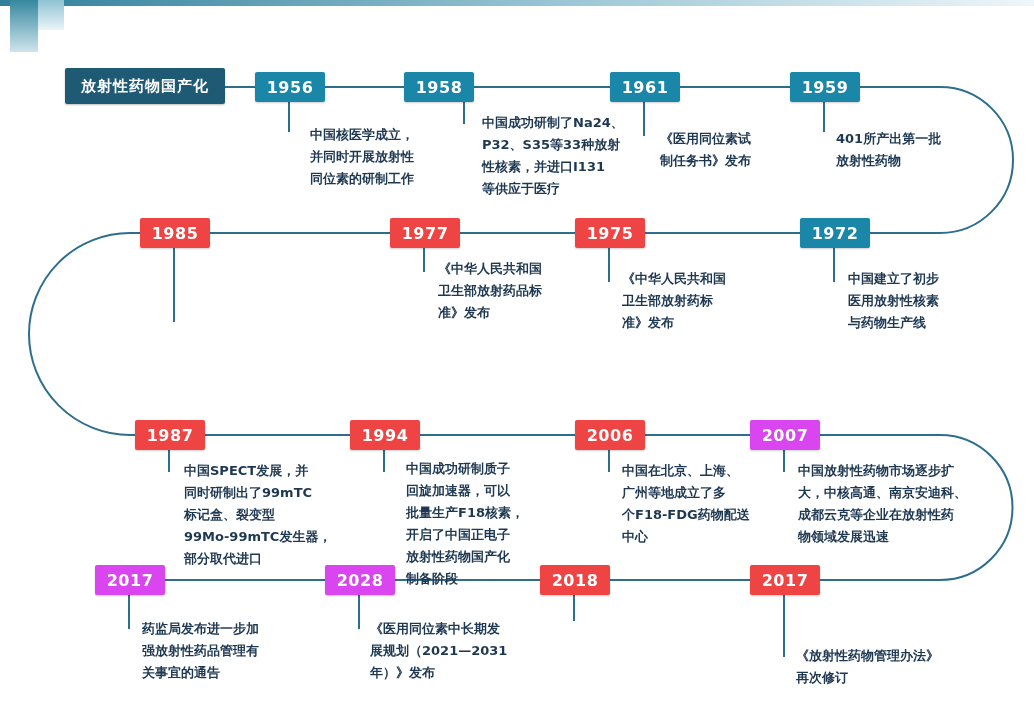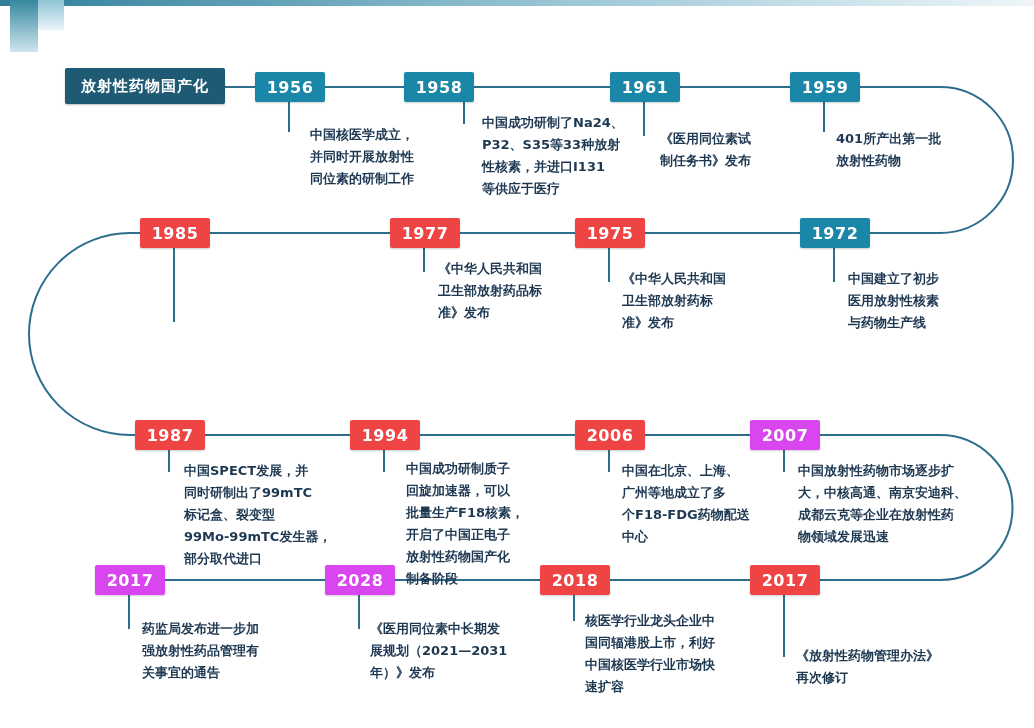--- a/index.html
+++ b/index.html
@@ -184,24 +184,20 @@
   </div>
   <div class="stem" style="left:358px;top:595px;height:34px"></div>
   <div class="desc" style="left:370px;top:618px;width:205px">《医用同位素中长期发
 展规划（2021—2031
 年）》发布</div>
 
   <div class="ybox" style="left:540px;top:565px" data-color="light">
     <span>2018</span>
   </div>
   <div class="stem" style="left:573px;top:595px;height:26px"></div>
-  <div class="desc" style="left:585px;top:610px;width:210px">核医学行业龙头企业中
-国同辐港股上市，利好
-中国核医学行业市场快
-速扩容</div>
 
   <div class="ybox" style="left:750px;top:565px" data-color="light">
     <span>2017</span>
   </div>
   <div class="stem" style="left:783px;top:595px;height:62px"></div>
   <div class="desc" style="left:796px;top:645px;width:220px">《放射性药物管理办法》
 再次修订</div>
 
 </div>
 

